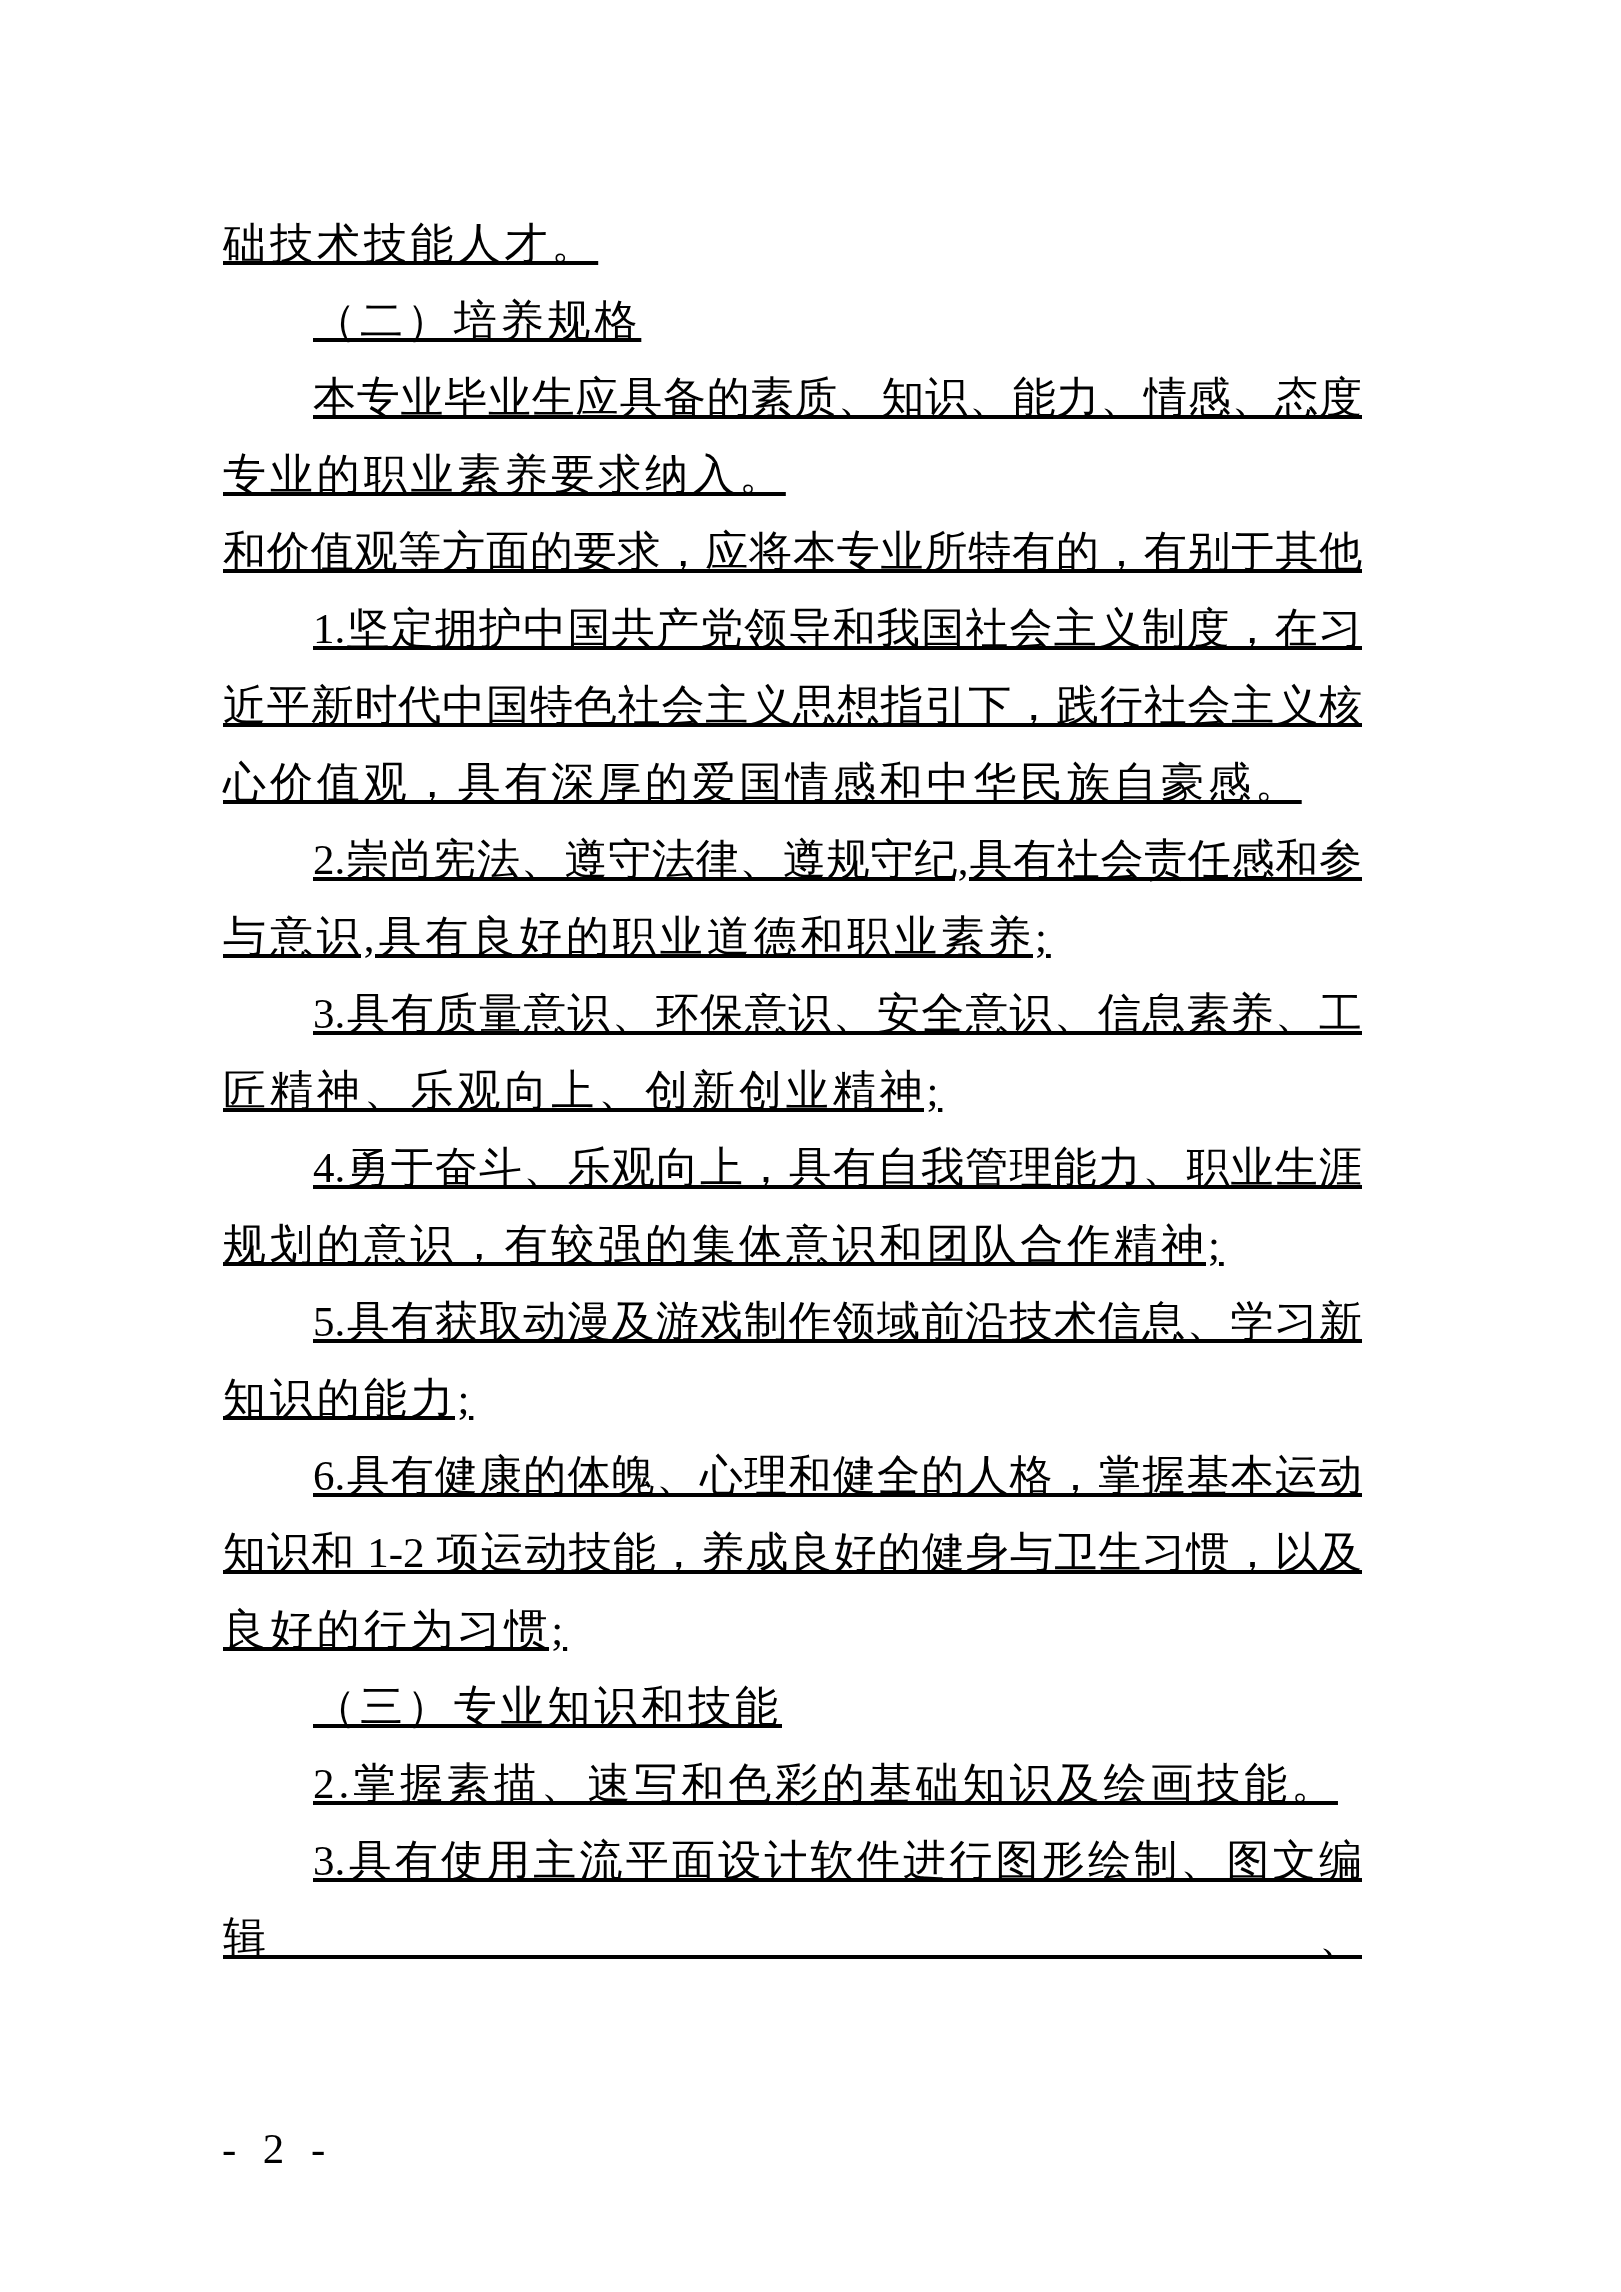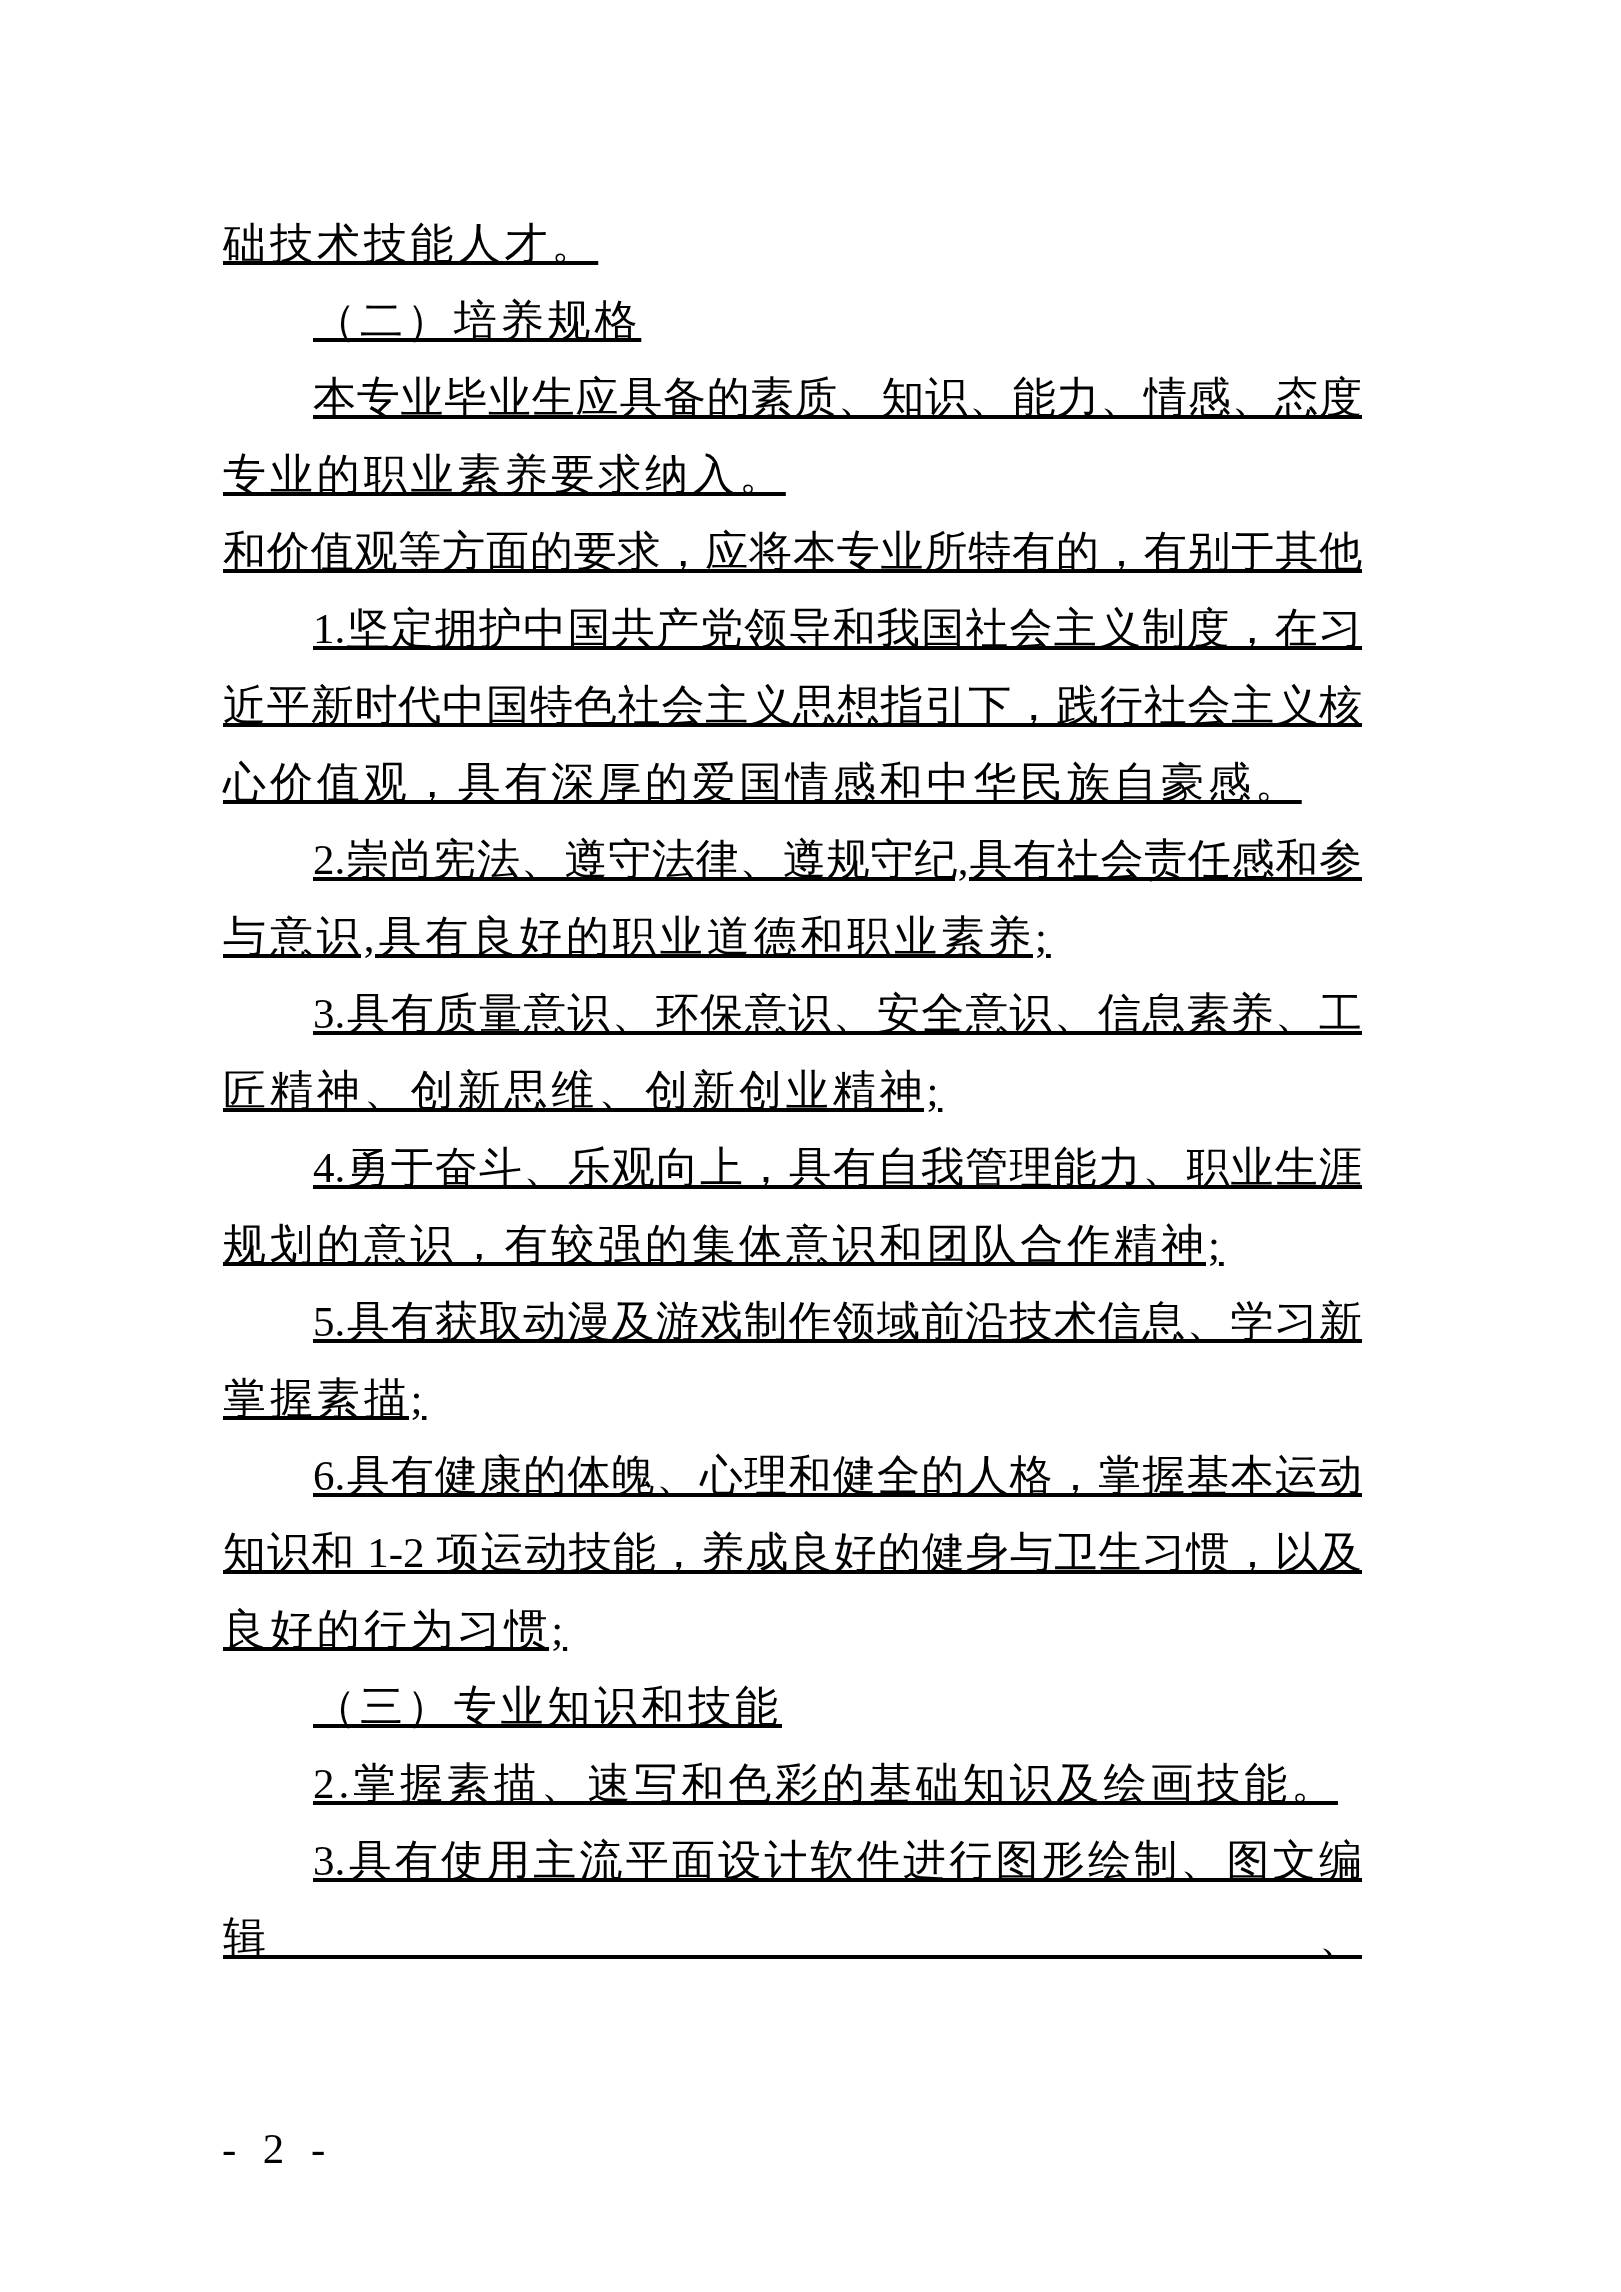--- a/index.html
+++ b/index.html
@@ -61,25 +61,25 @@
       <div class="line indent">（二）培养规格</div>
       <div class="line indent just">本专业毕业生应具备的素质、知识、能力、情感、态度</div>
       <div class="line">专业的职业素养要求纳入。</div>
       <div class="line just">和价值观等方面的要求，应将本专业所特有的，有别于其他</div>
       <div class="line indent just">1.坚定拥护中国共产党领导和我国社会主义制度，在习</div>
       <div class="line just">近平新时代中国特色社会主义思想指引下，践行社会主义核</div>
       <div class="line">心价值观，具有深厚的爱国情感和中华民族自豪感。</div>
       <div class="line indent just">2.崇尚宪法、遵守法律、遵规守纪,具有社会责任感和参</div>
       <div class="line">与意识,具有良好的职业道德和职业素养;</div>
       <div class="line indent just">3.具有质量意识、环保意识、安全意识、信息素养、工</div>
-      <div class="line">匠精神、创新思维、创新创业精神;</div>
+      <div class="line">匠精神、乐观向上、创新创业精神;</div>
       <div class="line indent just">4.勇于奋斗、乐观向上，具有自我管理能力、职业生涯</div>
       <div class="line">规划的意识，有较强的集体意识和团队合作精神;</div>
       <div class="line indent just">5.具有获取动漫及游戏制作领域前沿技术信息、学习新</div>
-      <div class="line">掌握素描;</div>
+      <div class="line">知识的能力;</div>
       <div class="line indent just">6.具有健康的体魄、心理和健全的人格，掌握基本运动</div>
       <div class="line just">知识和 1-2 项运动技能，养成良好的健身与卫生习惯，以及</div>
       <div class="line">良好的行为习惯;</div>
       <div class="line indent">（三）专业知识和技能</div>
       <div class="line indent">2.掌握素描、速写和色彩的基础知识及绘画技能。</div>
       <div class="line indent just">3.具有使用主流平面设计软件进行图形绘制、图文编辑、</div>
     </div>
   <div class="pagenum">- 2 -</div>
 </div>
 

